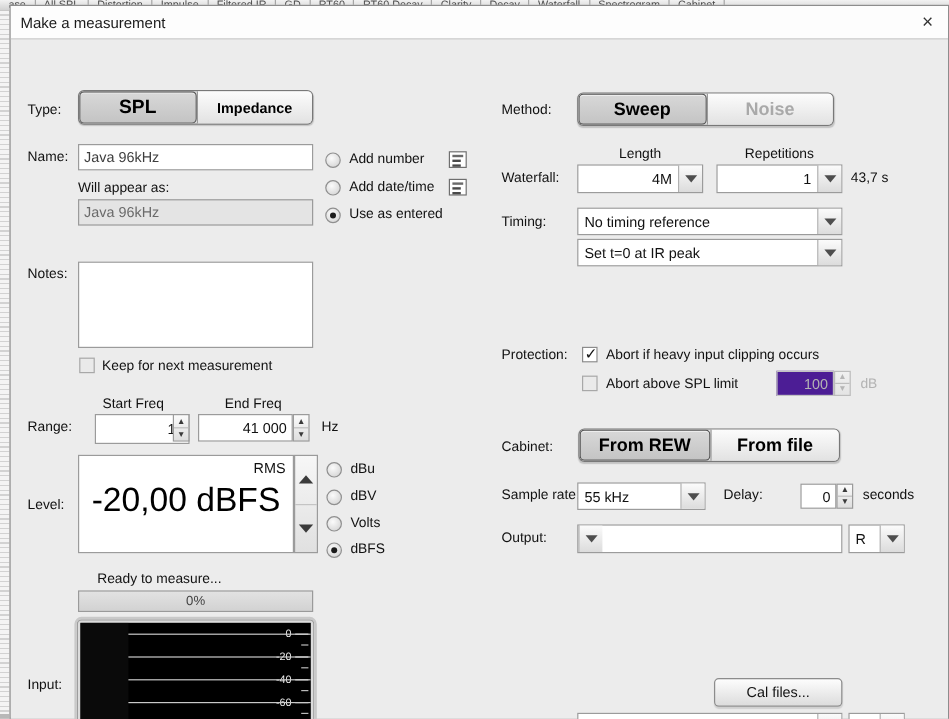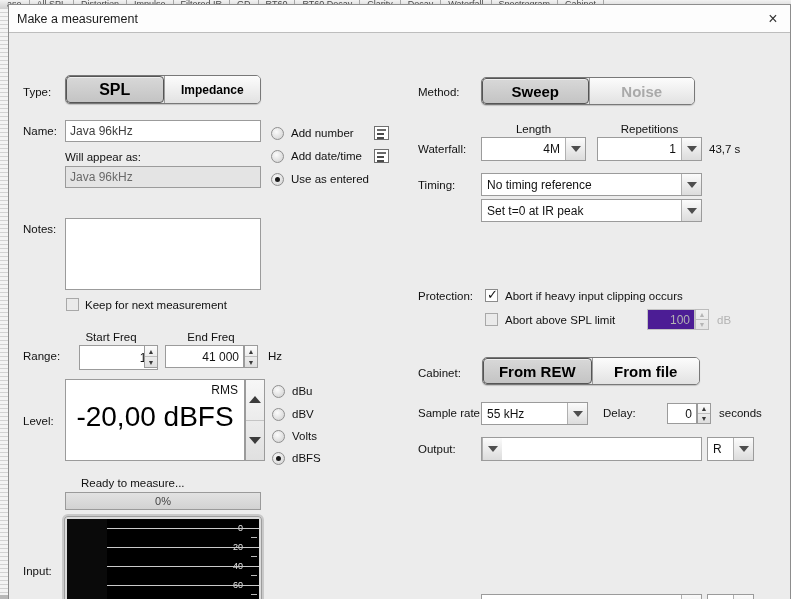--- a/index.html
+++ b/index.html
@@ -392,20 +392,21 @@
           <i class="tri"></i>
         </span>
     </div>
     <div class="combo" style="left:698px;top:404px;width:47px;height:24px;">
       <span class="val">R</span>
       <span class="arr">
           <i class="tri"></i>
         </span>
     </div>
 
+    <div class="pbtn" style="left:586px;top:532px;width:107px;height:24px;">Cal files...</div>
 
     <div class="combo" style="left:472px;top:561px;width:221px;height:24px;">
       <span class="val">MICROPHONE (Master Volume)</span>
       <span class="arr"></span>
     </div>
     <div class="combo" style="left:698px;top:561px;width:47px;height:24px;">
       <span class="val">R</span>
       <span class="arr"></span>
     </div>
 

